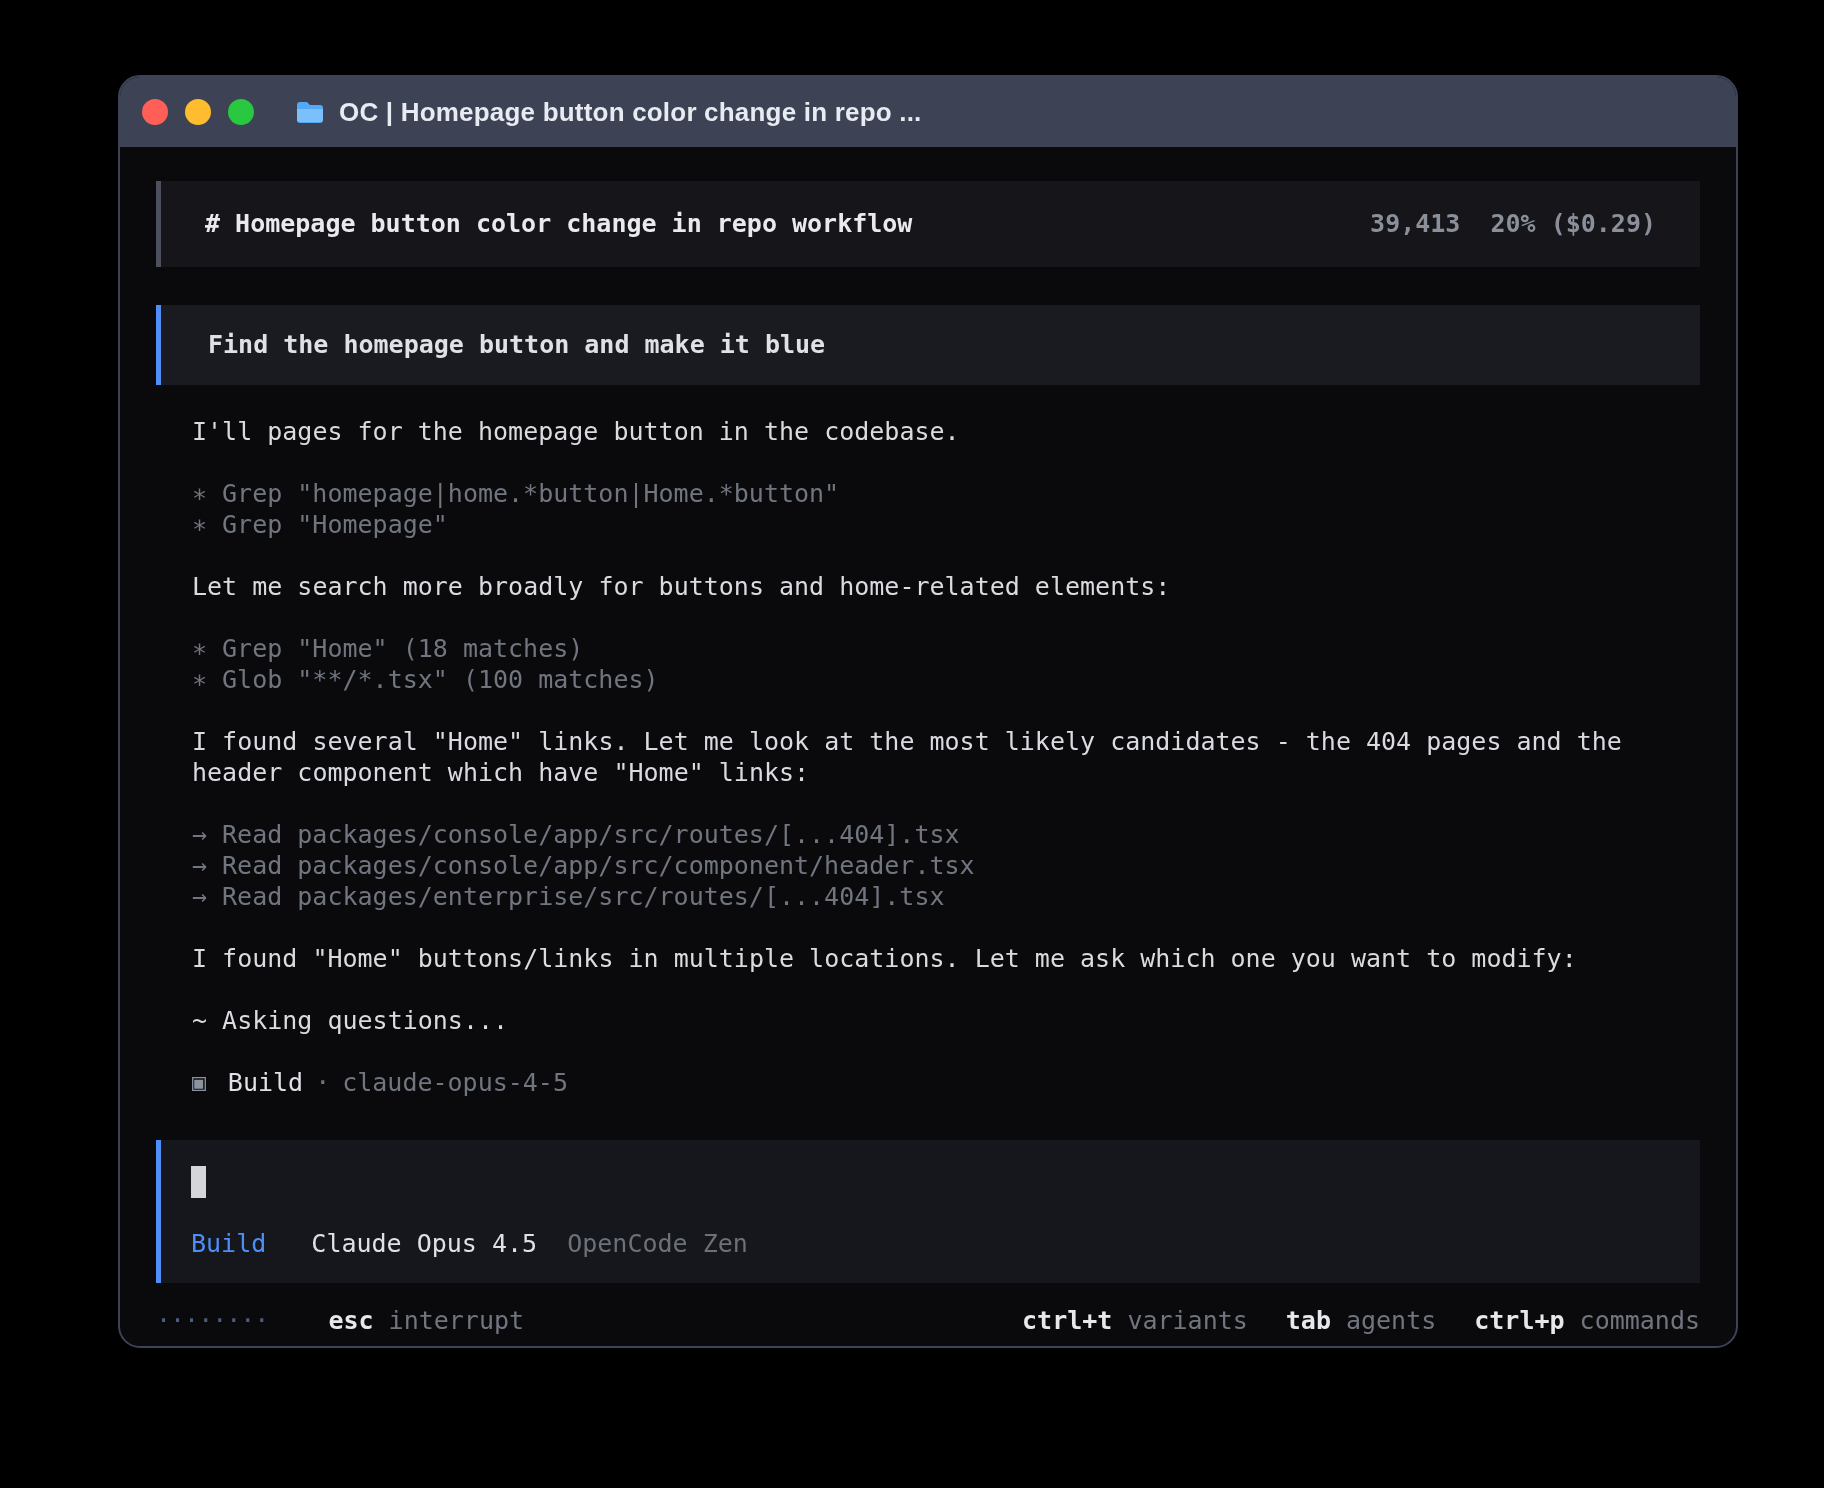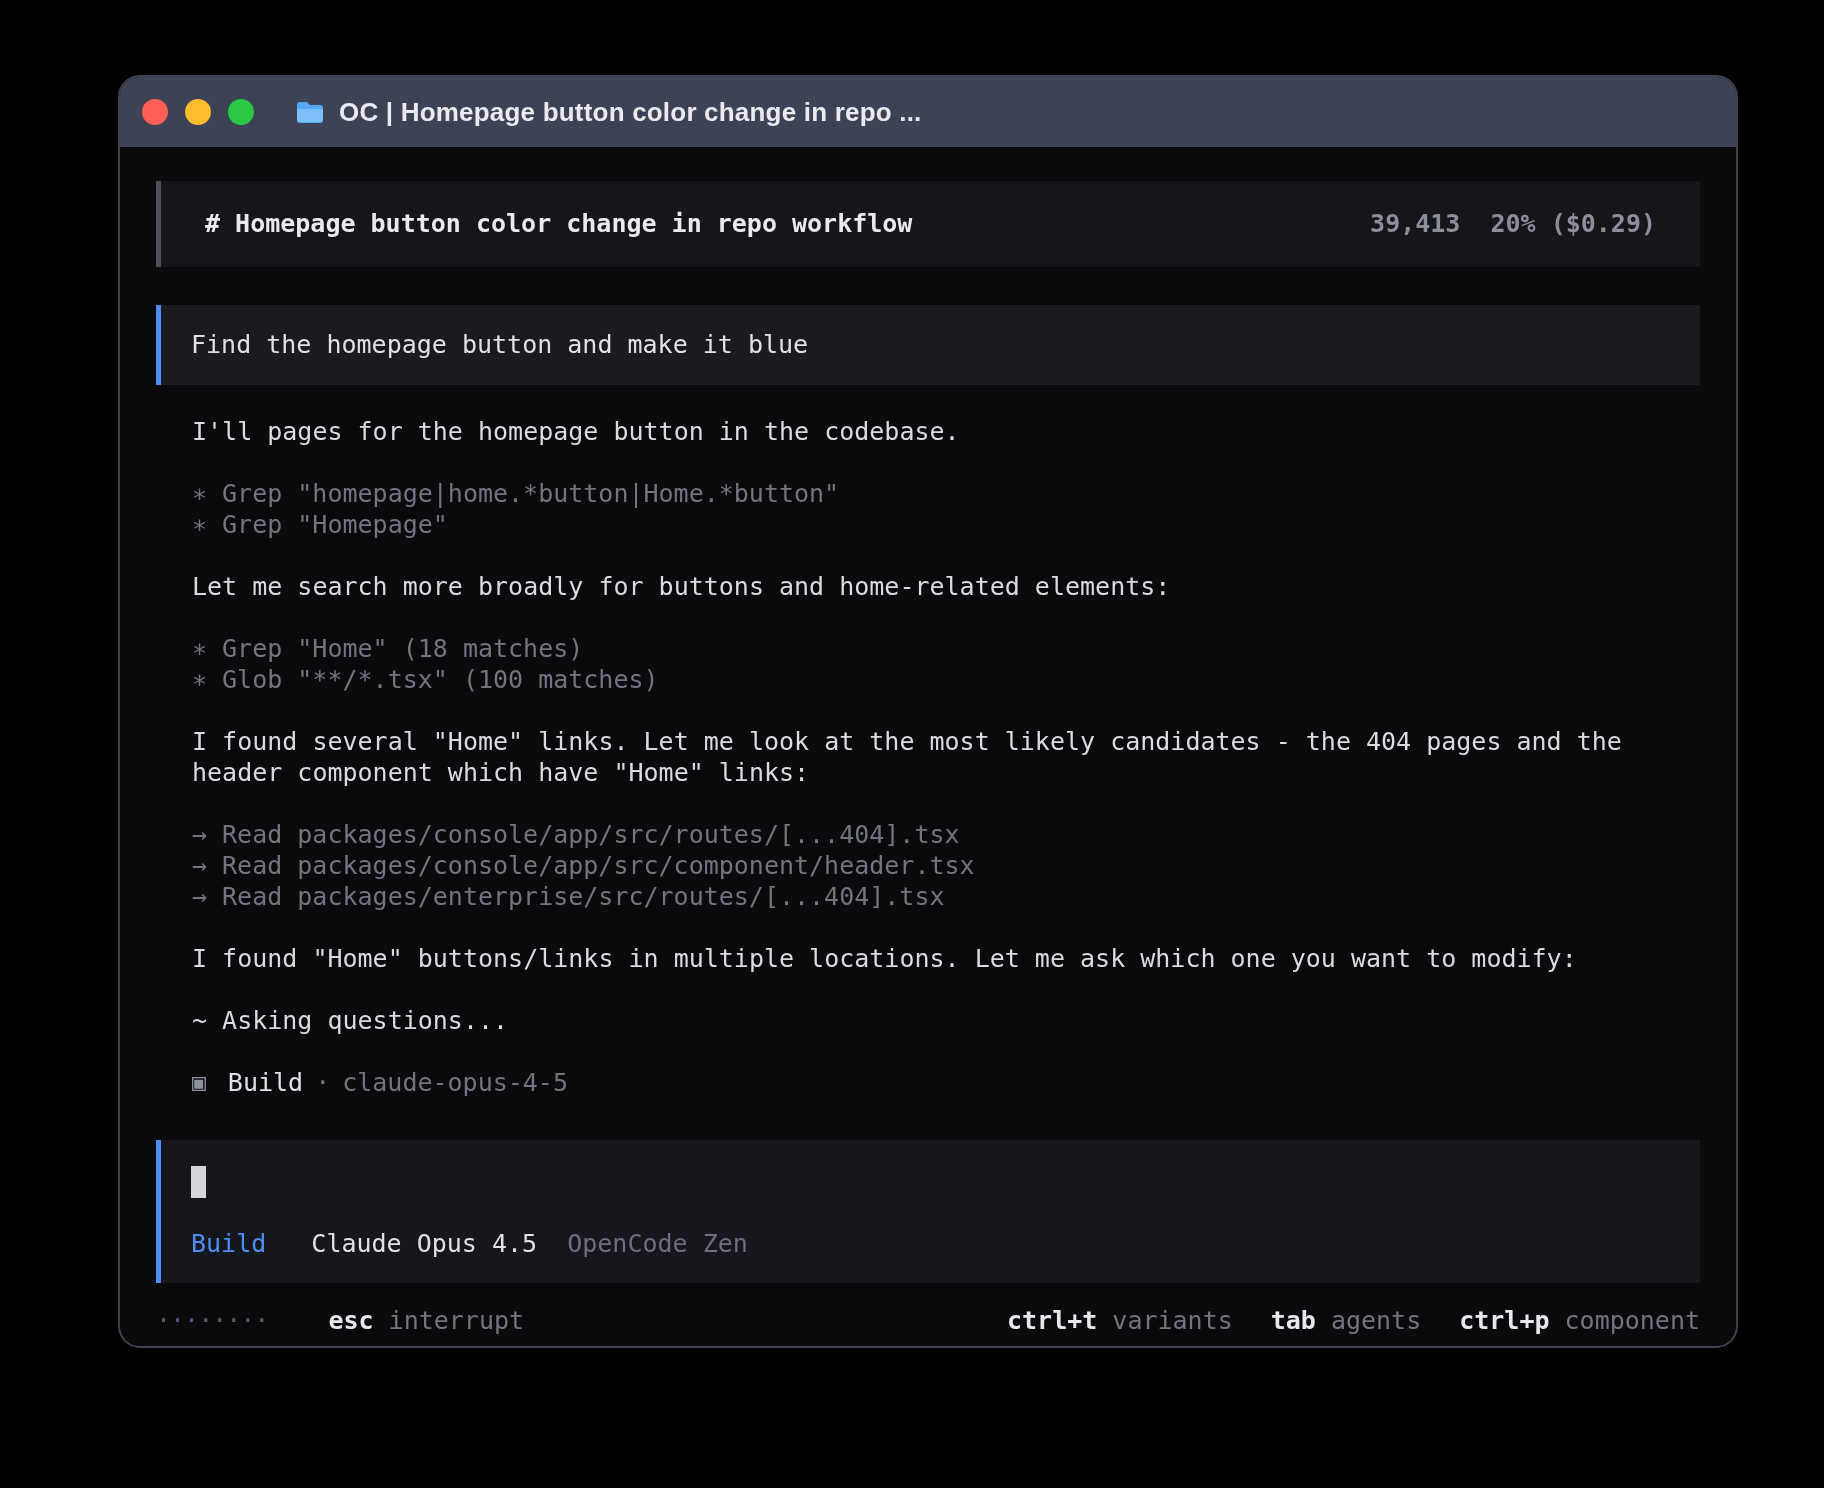--- a/index.html
+++ b/index.html
@@ -58,23 +58,24 @@
     align-items: center;
     line-height: 36px;
   }
   .session-title { font-weight: bold; color: #e8eaee; }
   .session-meta { color: #8a8f99; display: flex; gap: 30px; font-weight: bold; }
 
   .user-msg {
     margin-top: 38px;
     background: #1a1b20;
     border-left: 5px solid #4e8ef7;
-    padding: 22px 30px;
+    padding: 22px 47px;
     line-height: 36px;
     color: #dfe1e6;
+    font-weight: bold;
   }
 
   .transcript { margin-top: 16px; margin-left: 36px; }
   .block { margin: 31px 0; }
   .line { line-height: 31px; white-space: pre-wrap; }
   .line.white { color: #d9dbe0; }
   .line.dim   { color: #70757f; }
   .prefix { margin-right: 15px; }
 
   .agent-line { display: flex; align-items: center; line-height: 31px; }
@@ -219,19 +220,19 @@
         </span>
       </div>
       <div class="status-right">
         <span class="hint">
           <span class="key">ctrl+t</span><span class="label">variants</span>
         </span>
         <span class="hint">
           <span class="key">tab</span><span class="label">agents</span>
         </span>
         <span class="hint">
-          <span class="key">ctrl+p</span><span class="label">component</span>
+          <span class="key">ctrl+p</span><span class="label">commands</span>
         </span>
       </div>
     </div>
 
   </div>
 </div>
 
 </body></html>

